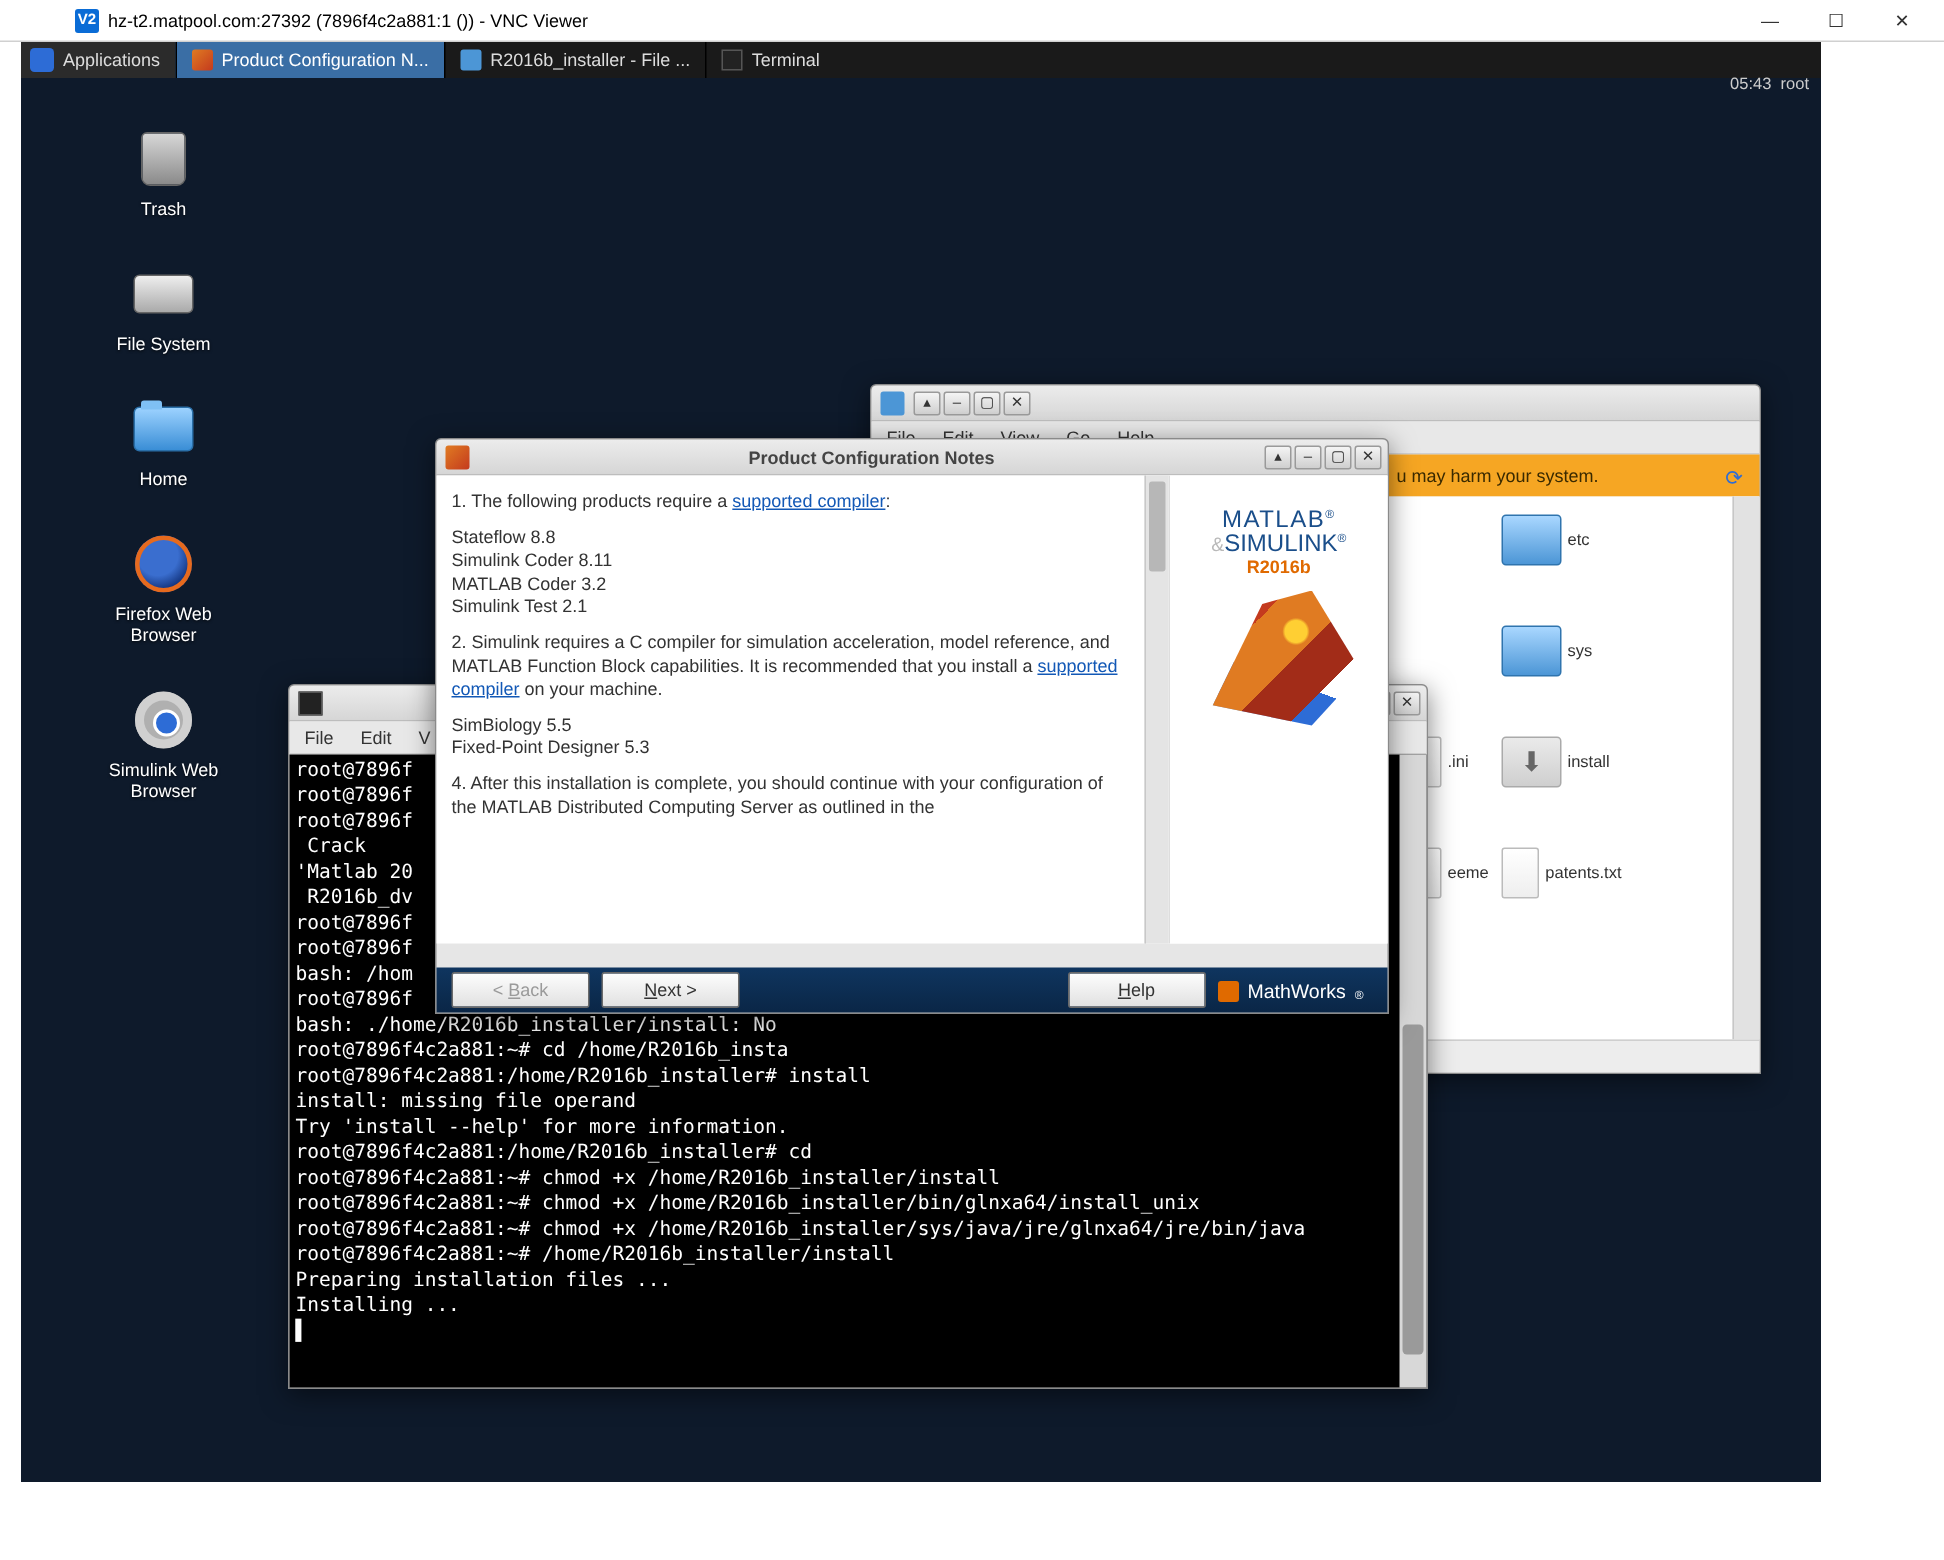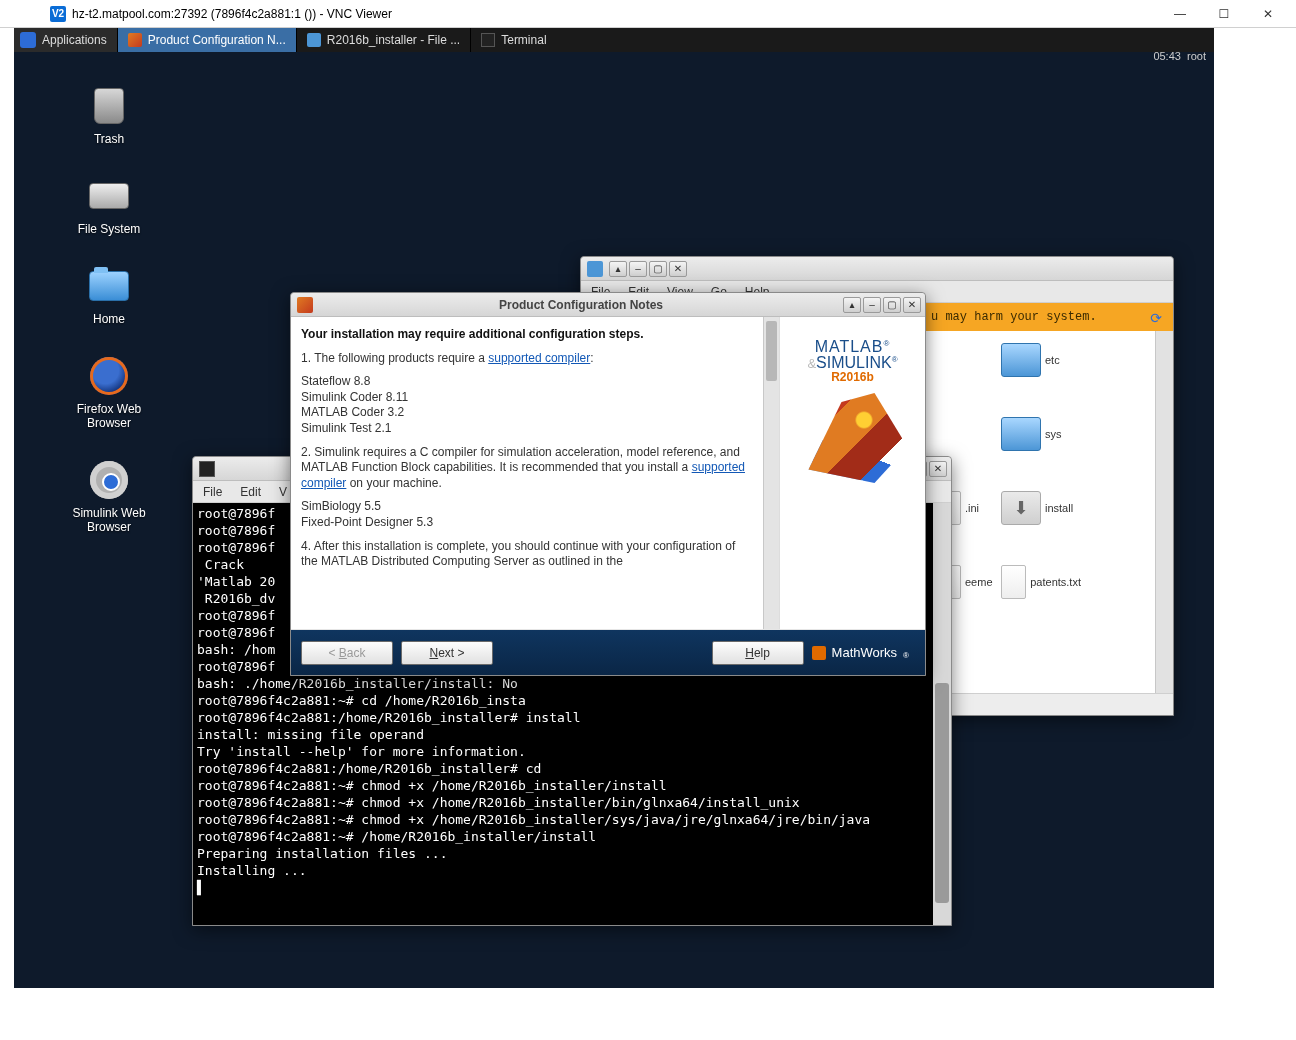--- a/index.html
+++ b/index.html
@@ -81,21 +81,21 @@
 .ml-logo-text{ font-family:Georgia,serif; color:#1a4e8a; font-size:16px; line-height:1; text-align:center;}
 .ml-logo-text .amp{ color:#b9b9b9; font-size:13px;}
 .ml-logo-text .sim{ color:#1a4e8a;}
 .ml-logo-text .rel{ color:#e06a00; font-size:12px; font-weight:bold;}
 .ml-membrane{ margin-top:10px; width:110px; height:90px; background:
   radial-gradient(circle at 60% 30%, #ffcf33 0 8%, transparent 10%),
   linear-gradient(135deg,#c43a1e 0 30%, #e07b22 30% 55%, #a22c18 55% 75%, transparent 75%),
   linear-gradient(200deg, transparent 0 60%, #2d6cd6 60% 80%, #6aa7ef 80% 100%);
   clip-path: polygon(10% 85%, 40% 10%, 70% 0%, 100% 60%, 70% 100%);
 }
-.ml-foot{ position:absolute; left:0; right:0; bottom:0; height:45px; background:linear-gradient(180deg,#0f355f,#0a2646); display:flex; align-items:center; padding:0 10px; gap:8px;}
+.ml-foot{ position:absolute; left:0; right:0; bottom:0; height:30px; background:linear-gradient(180deg,#0f355f,#0a2646); display:flex; align-items:center; padding:0 10px; gap:8px;}
 .ml-btn{ width:92px; height:24px; background:linear-gradient(180deg,#fdfdfd,#e1e1e1); border:1px solid #6a6a6a; border-radius:2px; font-size:12px; color:#333; display:flex; align-items:center; justify-content:center;}
 .ml-btn.disabled{ color:#9a9a9a;}
 .ml-btn u{ text-decoration:underline;}
 .ml-foot .gap{ flex:1;}
 .mw-logo{ display:flex; align-items:flex-end; gap:6px; color:#fff; font-size:13px; padding-right:6px;}
 .mw-logo .dot{ width:14px;height:14px; background:#e06a00; border-radius:2px;}
 </style>
 </head>
 <body>
 
@@ -181,21 +181,21 @@
       </div>
     </div>
     <div class="fm-menubar">
       <span>File</span>
       <span>Edit</span>
       <span>View</span>
       <span>Go</span>
       <span>Help</span>
     </div>
     <div class="fm-warn">
-      <span style="margin-left:340px;font-family:Liberation Mono, monospace;">u may harm your system.</span>
+      <span style="margin-left:340px;">u may harm your system.</span>
     </div>
     <div class="fm-refresh">⟳</div>
     <div class="fm-body">
       <div class="fm-grid" id="fm-grid">
             <div class="fm-item" style="left: 420px; top: 12px;">
               <div class="fglyph folder"></div>
               <span>etc</span>
             </div>
             <div class="fm-item" style="left: 420px; top: 86px;">
               <div class="fglyph folder"></div>
@@ -274,21 +274,20 @@
       <span class="ttext">Product Configuration Notes</span>
       <div class="wbtns">
         <div class="wbtn">▴</div>
         <div class="wbtn">–</div>
         <div class="wbtn">▢</div>
         <div class="wbtn">✕</div>
       </div>
     </div>
     <div class="ml-body">
       <div class="ml-text">
-        <p><b>Your installation may require additional configuration steps.</b></p>
         <p><span>1. The following products require a </span><a>supported compiler</a><span>:</span></p>
         <p style="white-space:pre-line;">Stateflow 8.8
 Simulink Coder 8.11
 MATLAB Coder 3.2
 Simulink Test 2.1</p>
         <p><span>2. Simulink requires a C compiler for simulation acceleration, model reference, and MATLAB Function Block capabilities. It is recommended that you install a </span><a>supported compiler</a><span> on your machine.</span></p>
         <p style="white-space:pre-line;">SimBiology 5.5
 Fixed-Point Designer 5.3</p>
         <p>4. After this installation is complete, you should continue with your configuration of the MATLAB Distributed Computing Server as outlined in the</p>
       </div>

